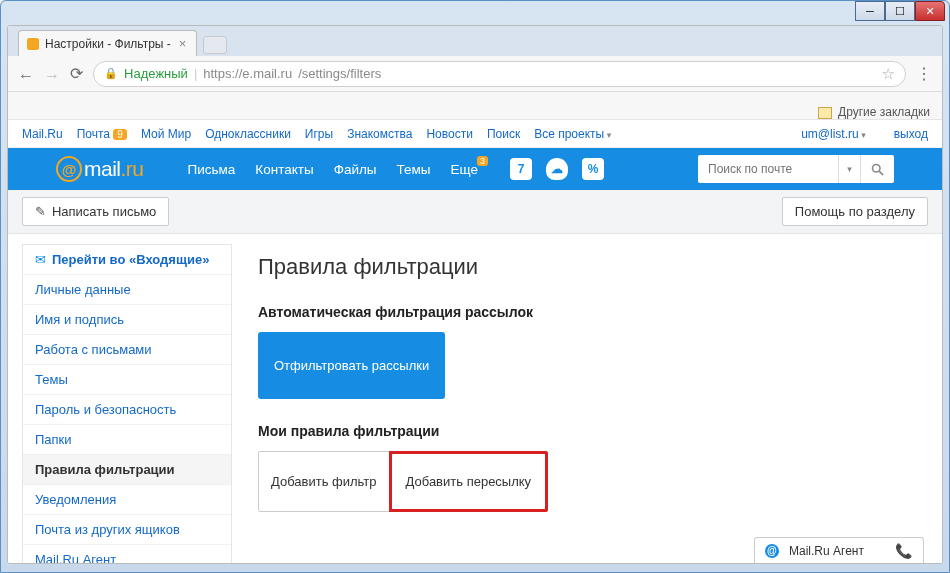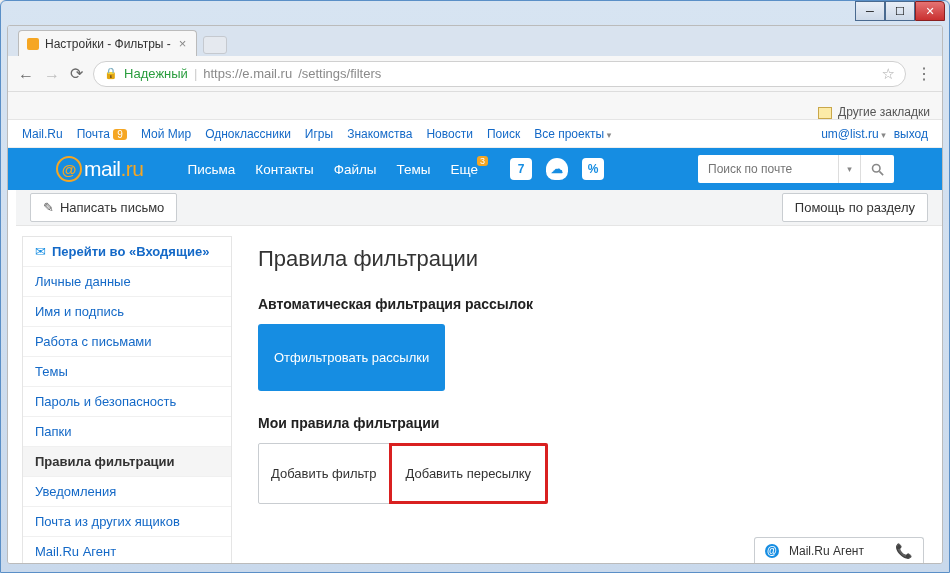--- a/index.html
+++ b/index.html
@@ -30,41 +30,41 @@
 .star-ico { color: #aaa; font-size: 15px; margin-left: auto; }
 
 .bookmarks-bar { height: 28px; background: #f7f7f7; display: flex; align-items: flex-end; justify-content: flex-end; padding: 0 12px; font-size: 12px; color: #555; border-bottom: 1px solid #e5e5e5; gap: 6px; }
 .bm-ico { width: 14px; height: 12px; border: 1px solid #c9a74a; background: #fceba8; }
 
 .page { flex: 1; background: #fff; position: relative; overflow: hidden; }
 
 .topnav { height: 28px; background: #fff; display: flex; align-items: center; padding: 0 14px; font-size: 12px; gap: 14px; border-bottom: 1px solid #eee; }
 .topnav a { color: #1469c7; text-decoration: none; cursor: pointer; }
 .topnav .badge { background: #f5a623; color: #fff; border-radius: 3px; padding: 0 4px; font-size: 10px; }
-.topnav .right { margin-left: auto; display: flex; gap: 8px; }
+.topnav .right { margin-left: auto; display: flex; gap: 28px; }
 .dropdown-arr::after { content: " ▾"; font-size: 9px; color: #888; }
 
 .bluebar { height: 42px; background: #168de2; display: flex; align-items: center; padding: 0 48px 0 48px; gap: 20px; color: #fff; font-size: 14px; }
 .logo { display: flex; align-items: center; gap: 2px; font-size: 21px; margin-right: 24px; }
 .logo-at { width: 26px; height: 26px; border: 2px solid #f5a623; border-radius: 50%; display: flex; align-items: center; justify-content: center; color: #f5a623; font-size: 15px; font-weight: bold; }
 .logo-text { font-weight: normal; letter-spacing: -0.5px; }
 .logo-text .ru { color: #f5a623; }
 .bluebar-link { color: #fff; cursor: pointer; font-size: 13.5px; }
 .bluebar-link.more { position: relative; }
 .more-badge { position: absolute; top: -6px; right: -10px; background: #f5a623; color: #fff; font-size: 9px; border-radius: 3px; padding: 0 3px; }
 .bluebar-icons { display: flex; gap: 14px; margin-left: 12px; }
 .blu-ico { width: 22px; height: 22px; background: #fff; border-radius: 4px; color: #168de2; display: flex; align-items: center; justify-content: center; font-size: 12px; font-weight: bold; }
 .blu-ico.cloud { border-radius: 50% 50% 40% 40%; }
 .blu-ico.pct::before { content: "%"; }
 .searchbox { margin-left: auto; display: flex; }
 .searchbox input { height: 28px; border: none; padding: 0 10px; font-size: 12px; width: 140px; border-radius: 2px 0 0 2px; outline: none; }
 .search-drop { width: 22px; background: #fff; border-left: 1px solid #ddd; display: flex; align-items: center; justify-content: center; color: #888; font-size: 9px; }
 .search-btn { width: 34px; background: #fff; border: none; border-left: 1px solid #ddd; border-radius: 0 2px 2px 0; display: flex; align-items: center; justify-content: center; cursor: pointer; }
 
-.action-row { height: 36px; background: #f3f4f5; display: flex; align-items: center; padding: 0 14px; border-bottom: 1px solid #e5e5e5; margin-left: 8px; }
+.action-row { height: 44px; background: #f3f4f5; display: flex; align-items: center; padding: 0 14px; border-bottom: 1px solid #e5e5e5; }
 .btn { background: #fff; border: 1px solid #c9cdd1; padding: 6px 12px; font-size: 13px; color: #333; cursor: pointer; border-radius: 2px; display: flex; align-items: center; gap: 6px; }
 .compose-ico::before { content: "✎"; color: #555; }
 .help-btn { margin-left: auto; }
 
 .content { display: flex; padding: 10px 14px; gap: 0; }
 .sidebar { width: 210px; border: 1px solid #e5e5e5; background: #fff; font-size: 13px; }
 .sb-item { padding: 7px 12px; color: #1469c7; cursor: pointer; border-bottom: 1px solid #f0f0f0; }
 .sb-item.active { background: #f5f5f5; color: #333; font-weight: bold; }
 .sb-item.inbox { display: flex; align-items: center; gap: 6px; }
 

